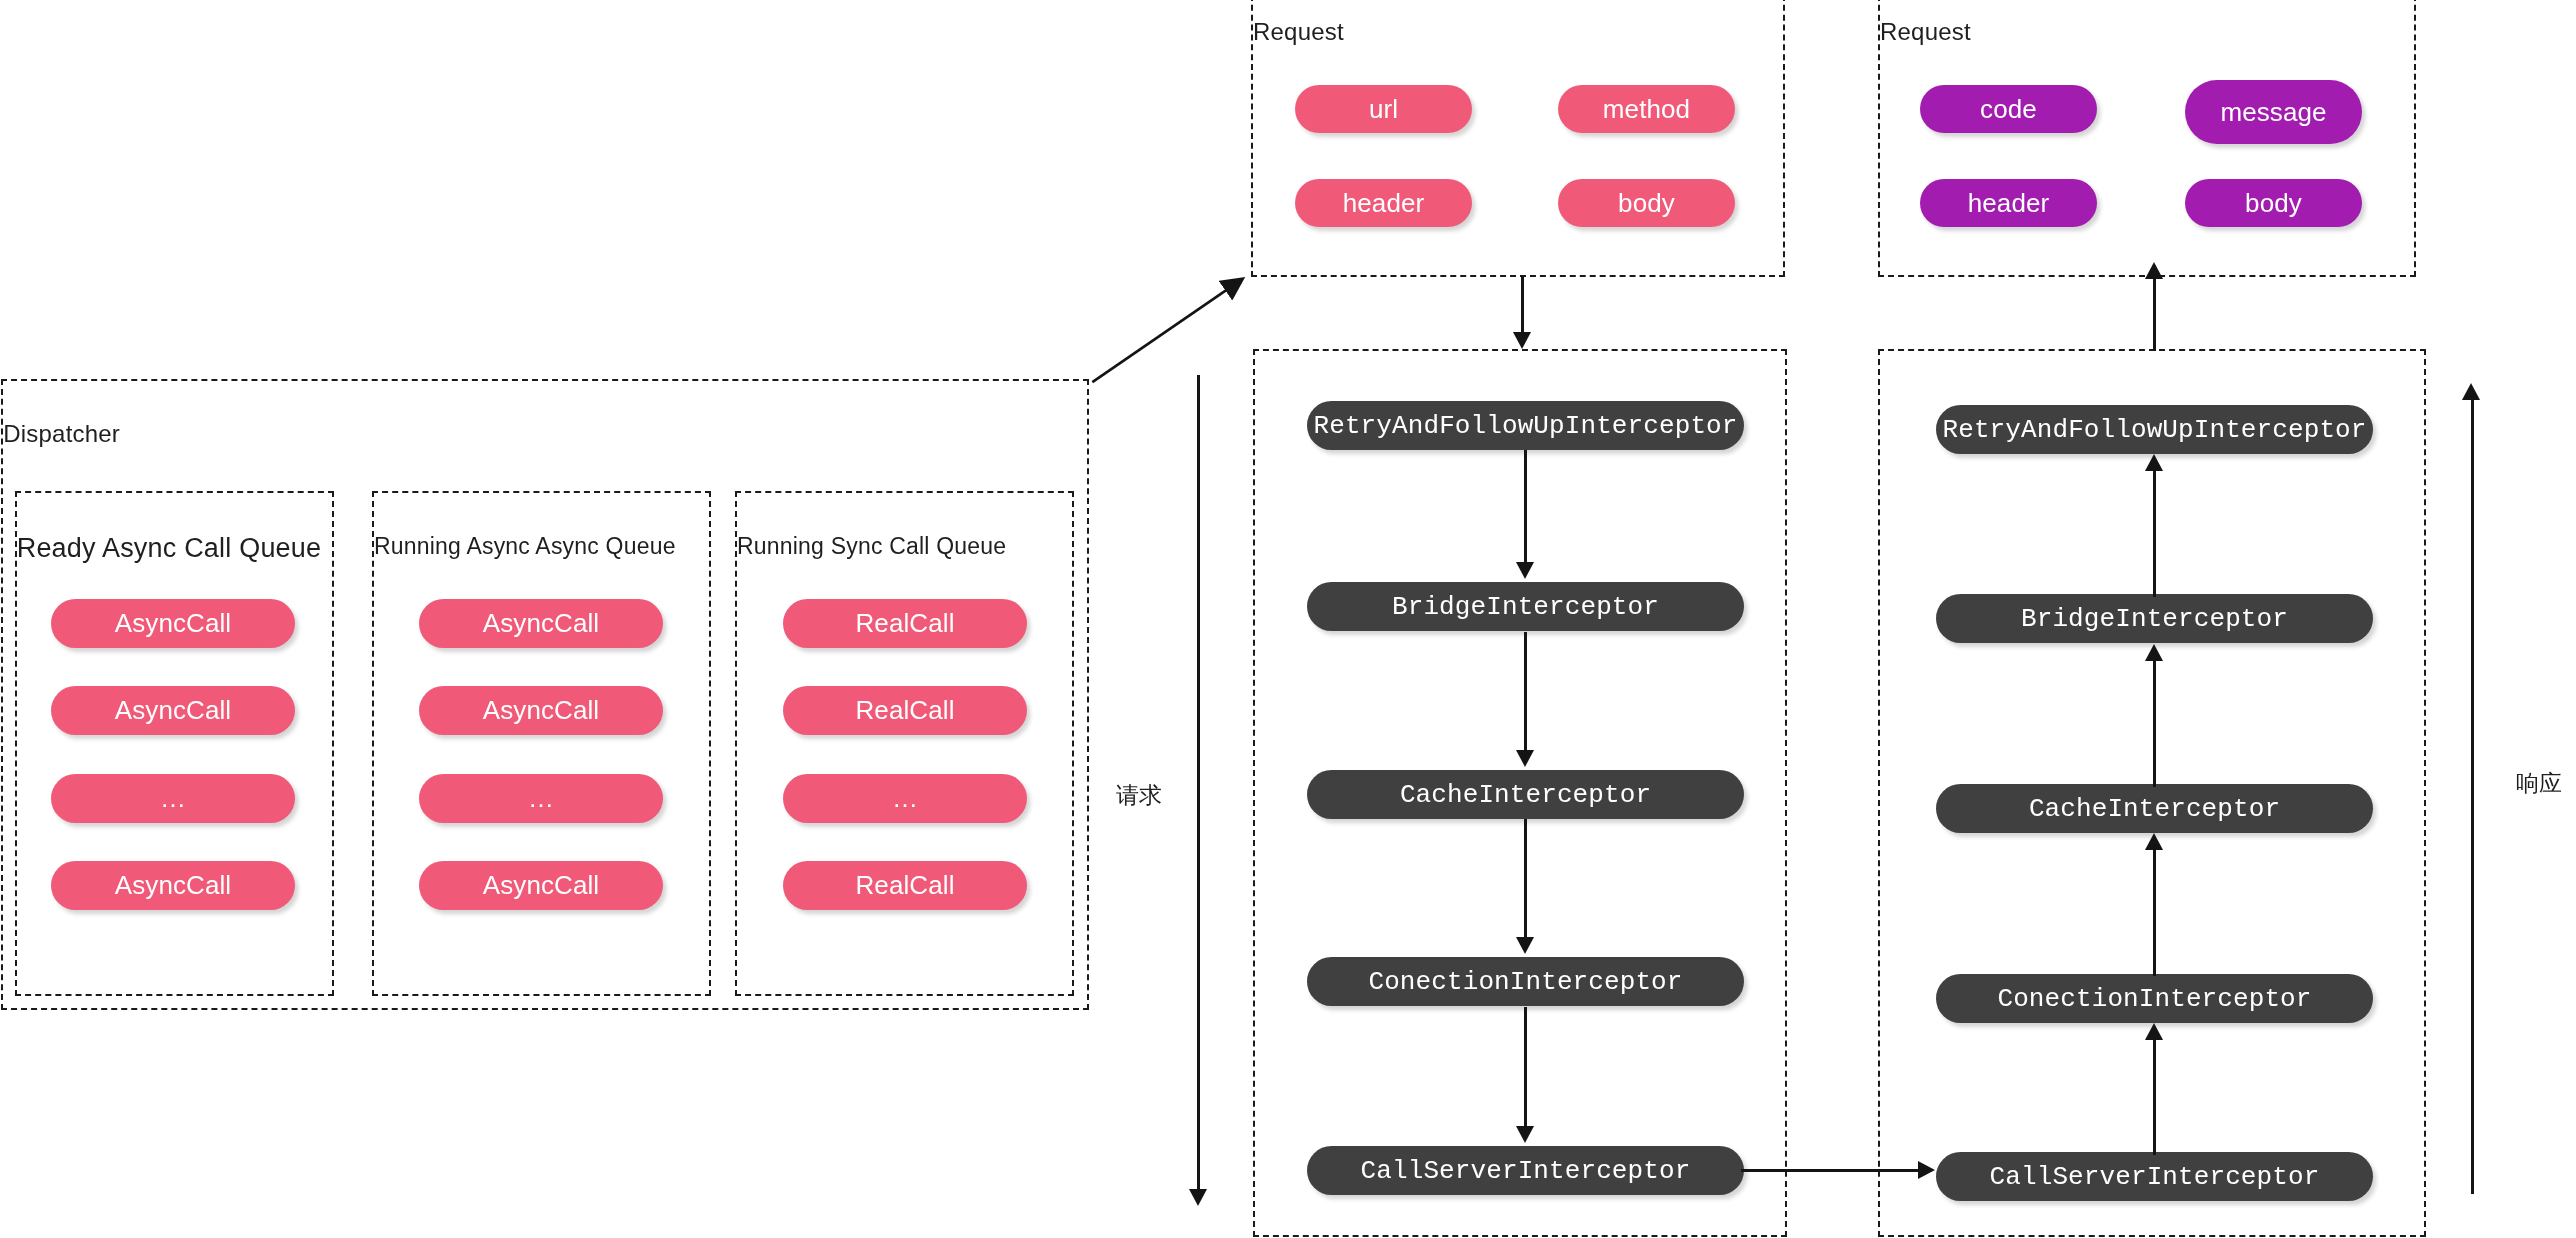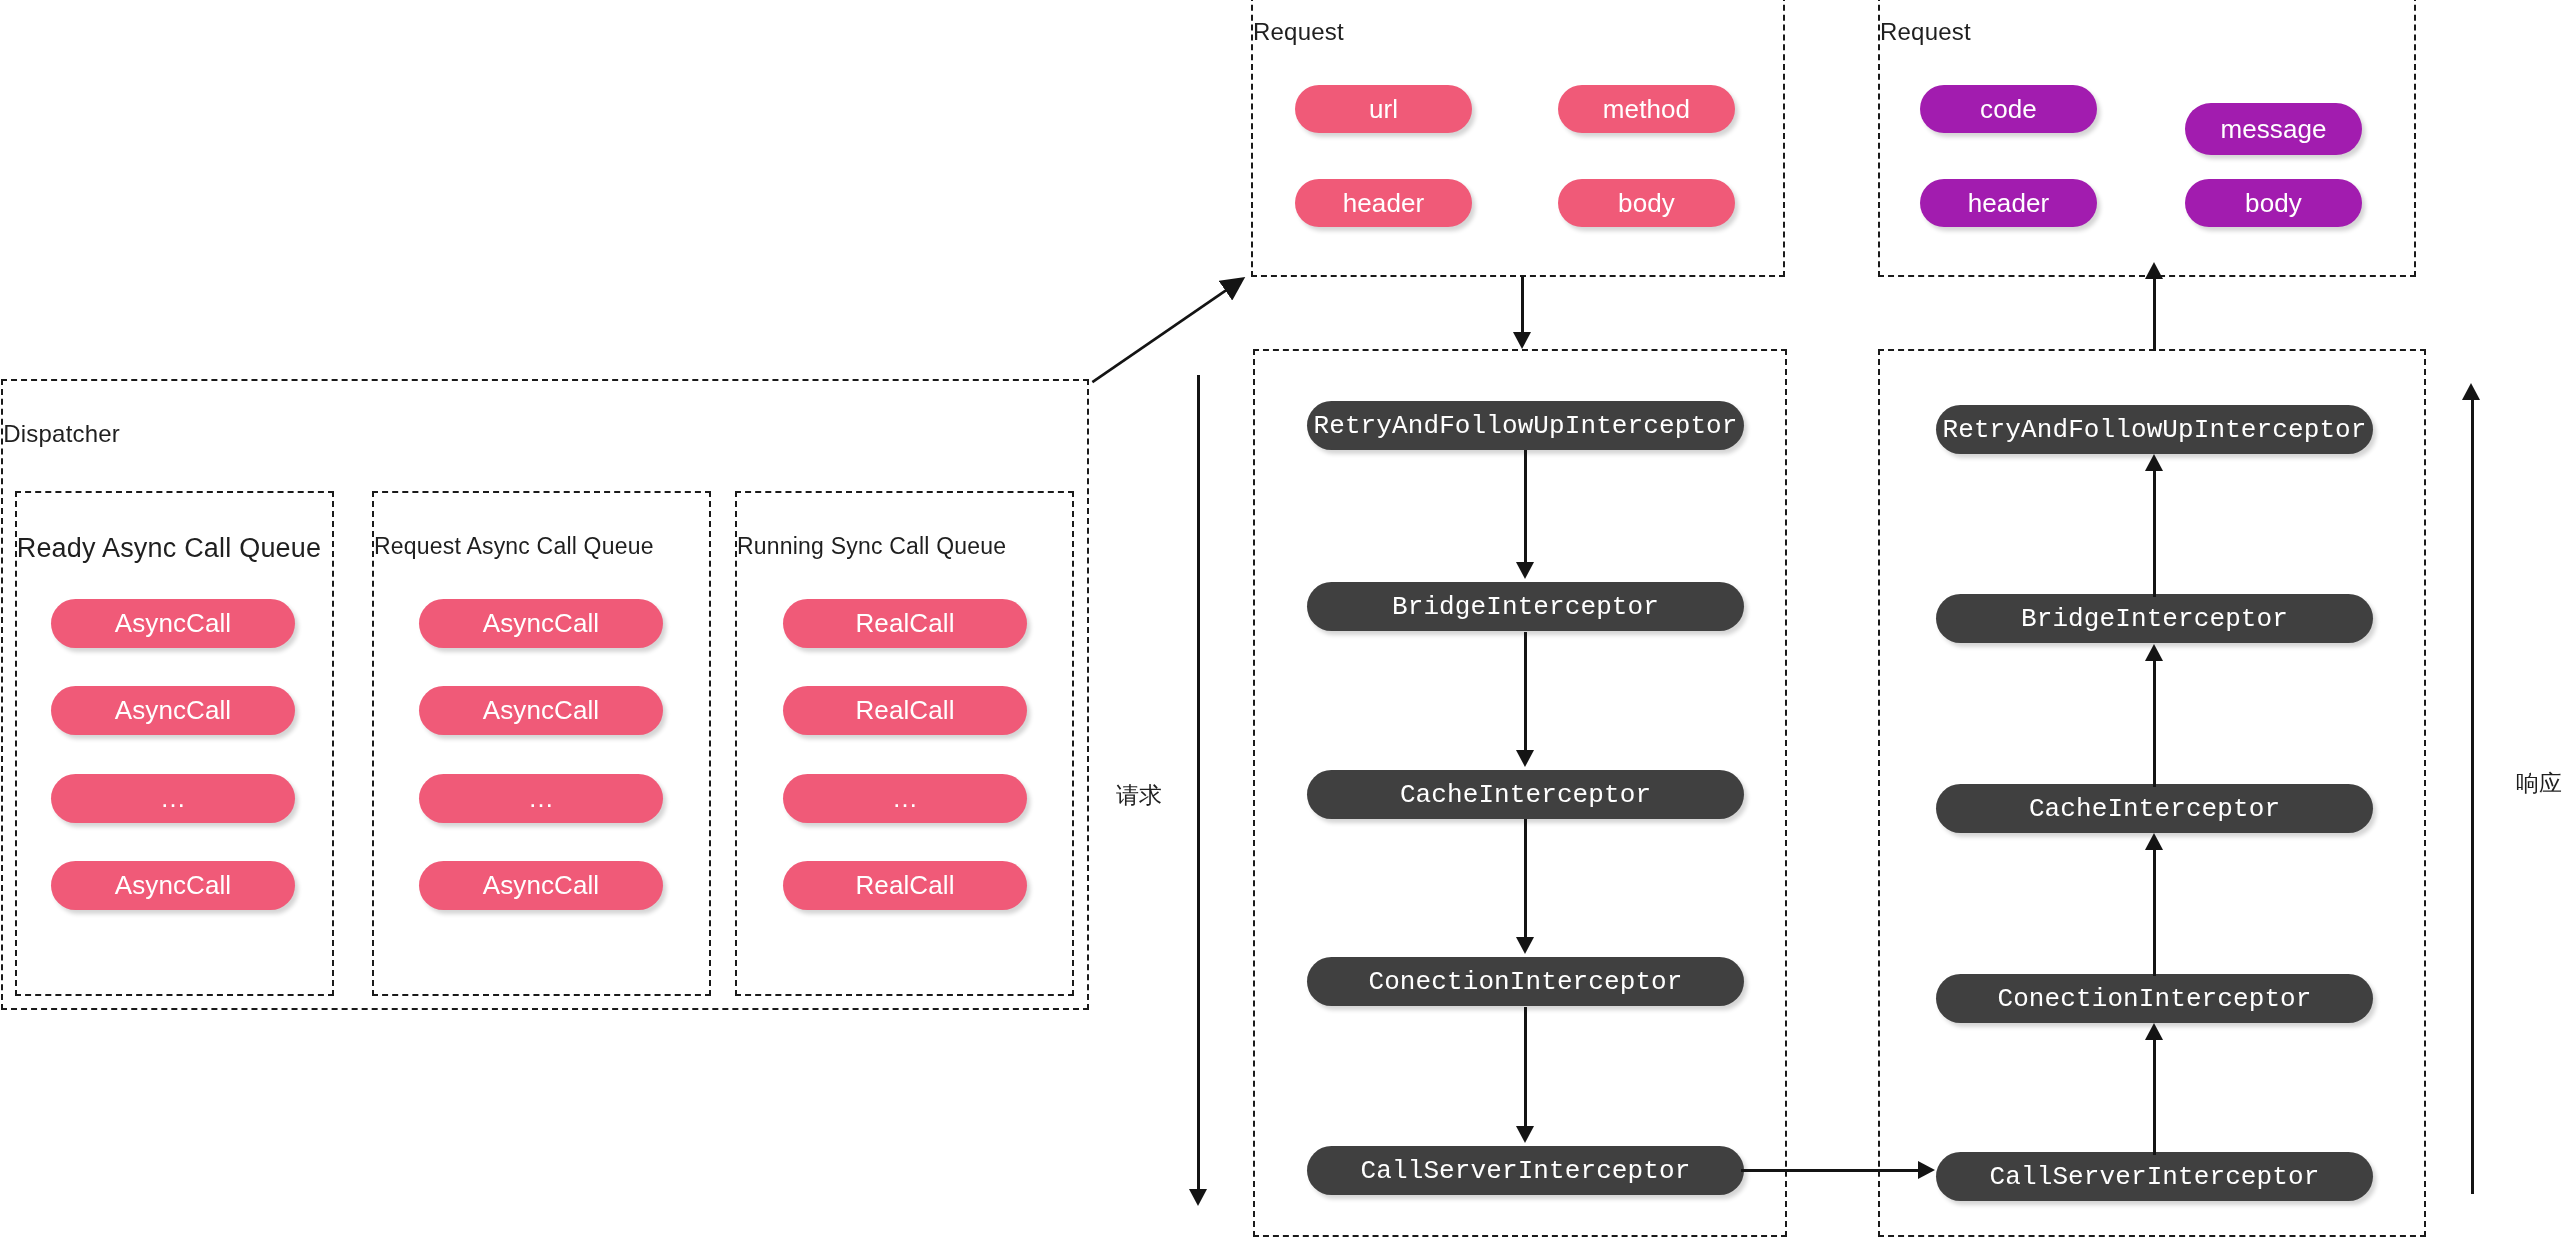--- a/index.html
+++ b/index.html
@@ -109,21 +109,21 @@
 
   <div class="dashed-box" style="left:14.7px; top:491px; width:319px; height:505px;">
     <div class="box-title" style="top:40px; font-size:27px;">Ready Async Call Queue</div>
   </div>
   <div class="pill red" style="left:51px; top:599px; width:244px; height:49px;">AsyncCall</div>
   <div class="pill red" style="left:51px; top:686px; width:244px; height:49px;">AsyncCall</div>
   <div class="pill red" style="left:51px; top:774px; width:244px; height:49px;">…</div>
   <div class="pill red" style="left:51px; top:861px; width:244px; height:49px;">AsyncCall</div>
 
   <div class="dashed-box" style="left:372px; top:491px; width:339px; height:505px;">
-    <div class="box-title" style="top:40px; font-size:23px;">Request Async Call Queue</div>
+    <div class="box-title" style="top:40px; font-size:23px;">Running Async Async Queue</div>
   </div>
   <div class="pill red" style="left:419px; top:599px; width:244px; height:49px;">AsyncCall</div>
   <div class="pill red" style="left:419px; top:686px; width:244px; height:49px;">AsyncCall</div>
   <div class="pill red" style="left:419px; top:774px; width:244px; height:49px;">…</div>
   <div class="pill red" style="left:419px; top:861px; width:244px; height:49px;">AsyncCall</div>
 
   <div class="dashed-box" style="left:735px; top:491px; width:339px; height:505px;">
     <div class="box-title" style="top:40px; font-size:23px;">Running Sync Call Queue</div>
   </div>
   <div class="pill red" style="left:783px; top:599px; width:244px; height:49px;">RealCall</div>
@@ -136,21 +136,21 @@
   </div>
   <div class="pill red" style="left:1295px; top:85px; width:177px; height:48px;">url</div>
   <div class="pill red" style="left:1558px; top:85px; width:177px; height:48px;">method</div>
   <div class="pill red" style="left:1295px; top:179px; width:177px; height:48px;">header</div>
   <div class="pill red" style="left:1558px; top:179px; width:177px; height:48px;">body</div>
 
   <div class="dashed-box" style="left:1878px; top:-5.3px; width:538px; height:282px;">
     <div class="box-title" style="top:21.4px;">Request</div>
   </div>
   <div class="pill orange" style="left:1920px; top:85px; width:177px; height:48px;">code</div>
-  <div class="pill orange" style="left:2185px; top:103px; width:177px; height:52px;">message</div>
+  <div class="pill orange" style="left:2185px; top:80px; width:177px; height:64px;">message</div>
   <div class="pill orange" style="left:1920px; top:179px; width:177px; height:48px;">header</div>
   <div class="pill orange" style="left:2185px; top:179px; width:177px; height:48px;">body</div>
 
   <div class="dashed-box" style="left:1253px; top:349px; width:534px; height:888px;">
   </div>
   <div class="pill green" style="left:1307px; top:401px; width:437px; height:49px;">RetryAndFollowUpInterceptor</div>
   <div class="pill green" style="left:1307px; top:582px; width:437px; height:49px;">BridgeInterceptor</div>
   <div class="pill green" style="left:1307px; top:770px; width:437px; height:49px;">CacheInterceptor</div>
   <div class="pill green" style="left:1307px; top:957px; width:437px; height:49px;">ConectionInterceptor</div>
   <div class="pill green" style="left:1307px; top:1146px; width:437px; height:49px;">CallServerInterceptor</div>

